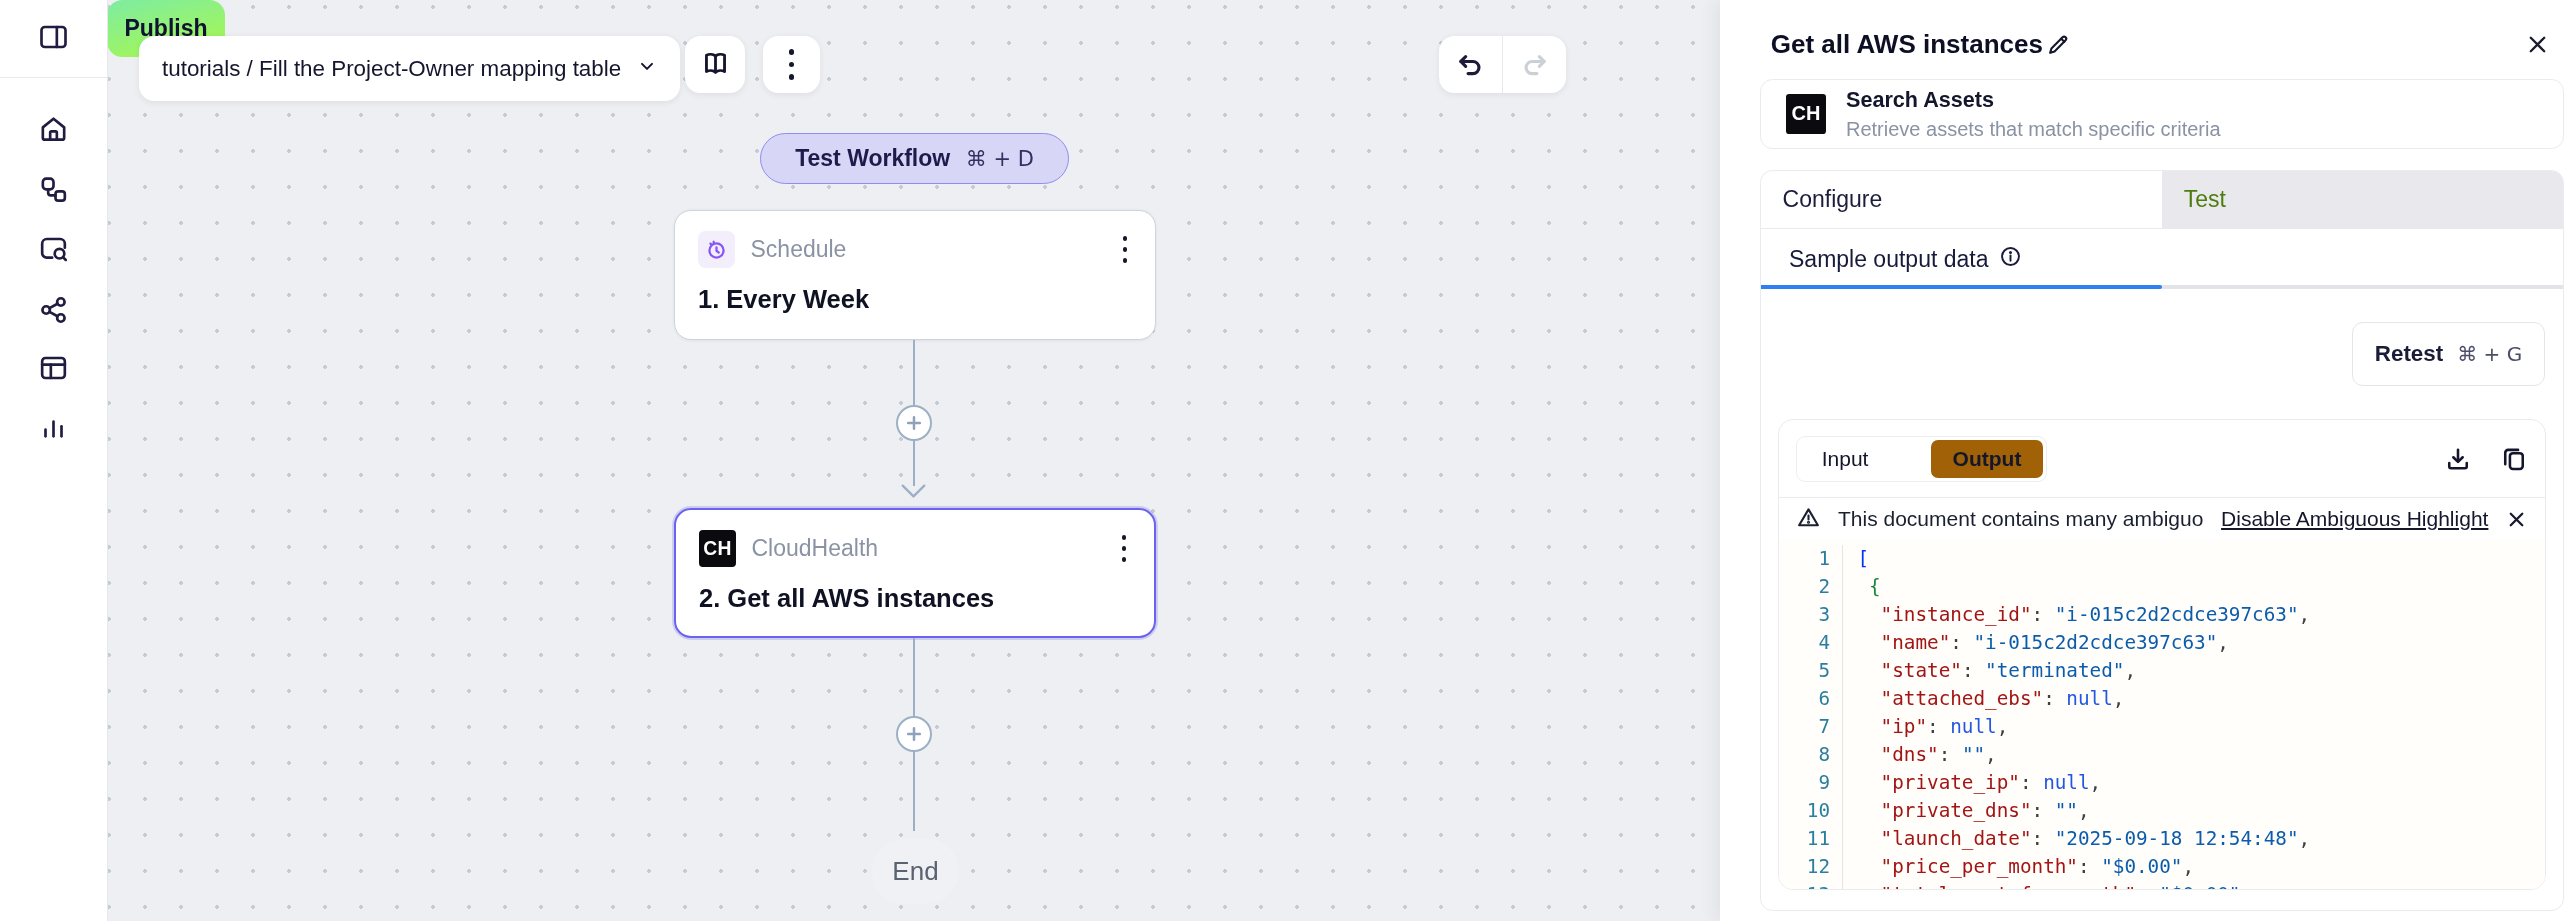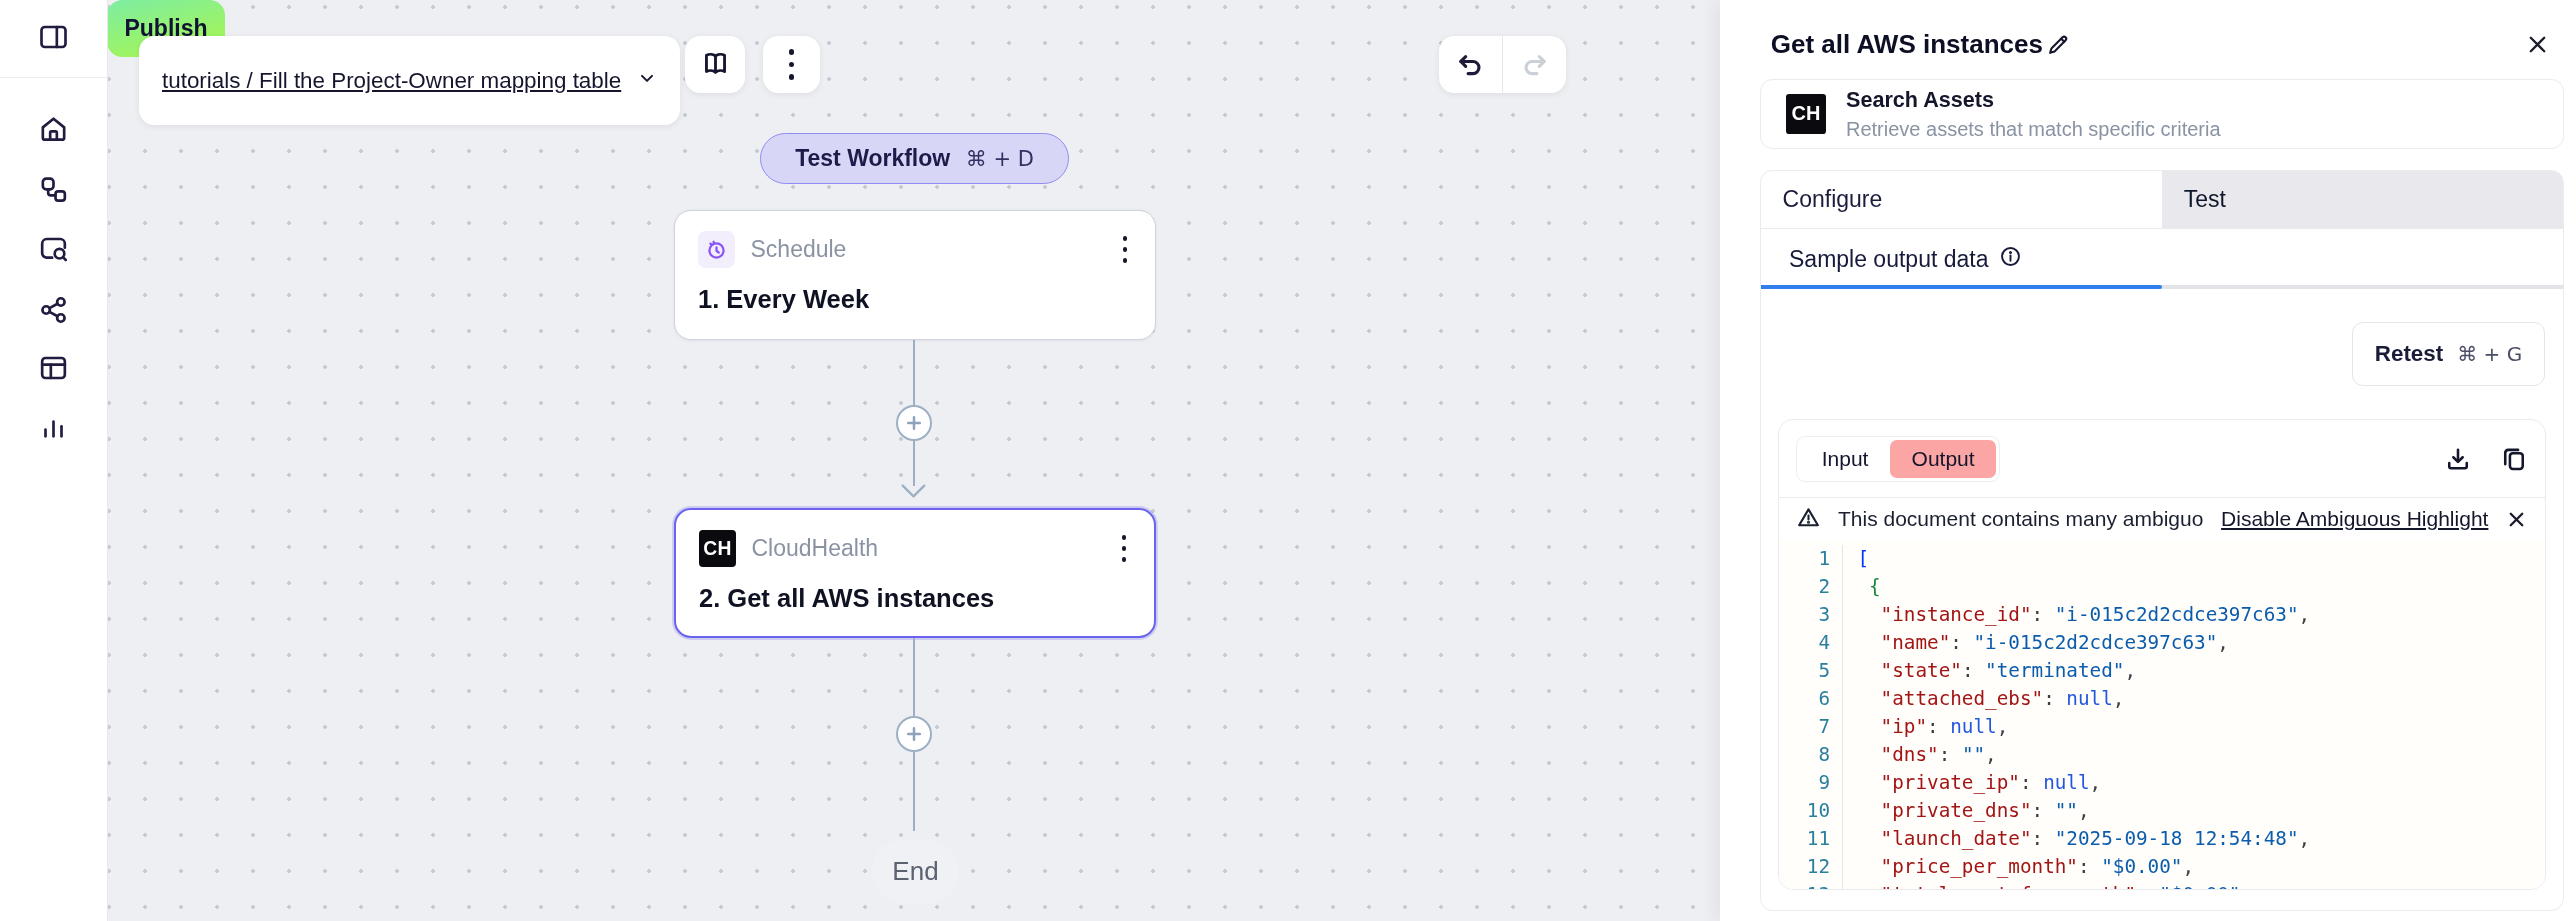--- a/index.html
+++ b/index.html
@@ -15,21 +15,21 @@
   .sb-divider{position:absolute;left:0;top:77px;width:100%;height:0.8px;background:#ececf0;}
 
   
   .canvas{position:absolute;left:107px;top:0;width:1613px;height:100%;
           background-color:#edeff2;
           background-image:radial-gradient(circle,#c5cad3 1.8px,transparent 2.1px);
           background-size:36px 36px;background-position:20px 25px;}
 
   .pill{position:absolute;background:#fff;border-radius:15.5px;display:flex;align-items:center;
         box-shadow:0 1.5px 6.2px rgba(22,28,45,.07);height:57px;}
-  .breadcrumb{left:32px;top:36px;padding:16px 23px;gap:15.5px;font-size:22.4px;color:#15162e;cursor:pointer;text-decoration:underline;}
+  .breadcrumb{left:32px;top:36px;padding:4px 23px;gap:15.5px;font-size:22.4px;color:#15162e;cursor:pointer;}
   .crumb-chevron svg{width:20px;height:20px;stroke:#15162e;stroke-width:2.4;fill:none;stroke-linecap:round;stroke-linejoin:round;}
   .docs-btn{left:578px;top:36px;width:60px;justify-content:center;cursor:pointer;}
   .docs-btn svg{width:31px;height:31px;stroke:#15162e;stroke-width:2.2;fill:none;stroke-linecap:round;stroke-linejoin:round;}
   .kebab-btn{left:656px;top:36px;width:57px;justify-content:center;cursor:pointer;}
   .kebab{display:flex;flex-direction:column;gap:7px;}
   .kebab i{width:5.4px;height:5.4px;border-radius:50%;background:#15172b;}
 
   .history{left:1332px;top:36px;width:127px;justify-content:center;gap:0;}
   .hist-half{width:63px;height:100%;display:flex;align-items:center;justify-content:center;cursor:pointer;}
   .hist-half.first{border-right:0.8px solid #e6e8ec;}
@@ -87,21 +87,21 @@
   .action-card{border:1.2px solid #e9ebef;border-radius:12.4px;height:68px;display:flex;
                align-items:center;padding:0 25px;gap:20px;box-sizing:content-box;}
   .action-badge{width:40px;height:40px;background:#0a0a0f;color:#fff;font-weight:600;font-size:20px;
                 display:flex;align-items:center;justify-content:center;border-radius:3.1px;flex:none;}
   .action-name{font-size:21.6px;font-weight:600;color:#14162c;}
   .action-desc{font-size:20px;color:#8a93a3;margin-top:5.4px;}
 
   .main-card{margin-top:21.6px;border:1.2px solid #e9ebef;border-radius:12.4px;height:739px;overflow:hidden;}
   .tabs{display:flex;height:57px;border-bottom:0.8px solid #e8eaee;}
   .tab{flex:1;display:flex;align-items:center;padding-left:21.6px;font-size:23px;color:#1b1d3c;cursor:pointer;}
-  .tab.active{background:#e9e9ed;color:#0f172a;}
+  .tab.active{background:#e9e9ed;color:#4d7c0f;}
   .subtabs{position:relative;height:60px;display:flex;align-items:center;}
   .subtab{width:50%;display:flex;align-items:center;gap:10.8px;font-size:23px;color:#171a3a;cursor:pointer;box-sizing:border-box;}
   .subtab.left{padding-left:21.6px;font-weight:700;}
   .subtab.right{padding-left:28px;}
   .info-icon svg{width:23px;height:23px;stroke:#171a3a;stroke-width:2;fill:none;stroke-linecap:round;}
   .underline-track{position:absolute;left:0;right:0;bottom:0;height:4.6px;background:#e3e4e8;}
   .underline-active{position:absolute;left:0;bottom:0;height:4.6px;width:50%;background:#2f7ff0;border-radius:0 2.3px 2.3px 0;z-index:1;}
 
   .status-row{height:130px;display:flex;align-items:center;padding:0 18.6px;}
   .status-main{display:flex;flex-direction:column;gap:7.7px;}
@@ -112,21 +112,21 @@
   .retest-btn{margin-left:auto;height:64px;border:1.2px solid #e3e5ea;border-radius:10.8px;background:#fff;
               display:flex;align-items:center;gap:14px;padding:0 21.6px;cursor:pointer;
               font-family:"Liberation Sans",sans-serif;}
   .retest-label{font-size:22.4px;font-weight:600;color:#1a1c38;}
   .retest-short{font-size:20px;color:#4b4e66;font-family:"DejaVu Sans",sans-serif;}
 
   .viewer{margin:0 17px;border:1.2px solid #e9ebef;border-radius:15px;height:469px;overflow:hidden;}
   .viewer-toolbar{height:77px;display:flex;align-items:center;padding:0 17px;}
   .seg{display:flex;border:1.2px solid #ecedf1;border-radius:9.3px;padding:3.1px;}
   .seg-item{padding:7px 21.6px;font-size:21px;color:#14162c;cursor:pointer;border-radius:7px;}
-  .seg-item.active{background:#fca5a5;font-weight:400;}
+  .seg-item.active{background:#a16207;font-weight:700;margin-left:41px;}
   .viewer-icons{margin-left:auto;display:flex;gap:28px;}
   .v-icon{cursor:pointer;display:flex;}
   .v-icon svg{width:28px;height:28px;stroke:#14162c;stroke-width:2.2;fill:none;stroke-linecap:round;stroke-linejoin:round;}
 
   .warning-bar{height:42px;border-top:0.8px solid #e9ebef;display:flex;align-items:center;
                gap:17px;padding:0 17px;}
   .warn-tri svg{width:25px;height:25px;stroke:#1b2030;stroke-width:2;fill:none;stroke-linecap:round;stroke-linejoin:round;flex:none;}
   .warn-text{flex:1;min-width:0;overflow:hidden;white-space:nowrap;font-size:21px;color:#1b2030;}
   .warn-link{font-size:21px;color:#14162c;text-decoration:underline;white-space:nowrap;cursor:pointer;}
   .warn-close{cursor:pointer;display:flex;flex:none;}

